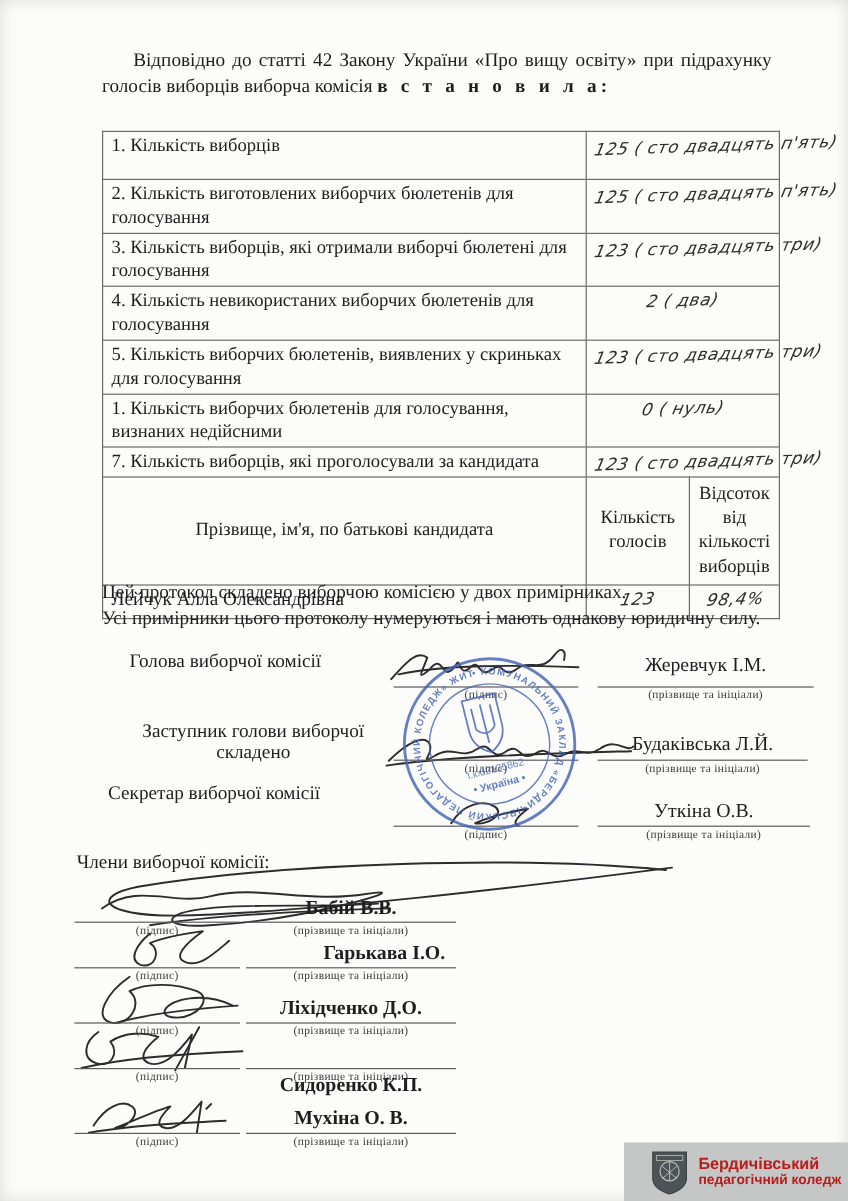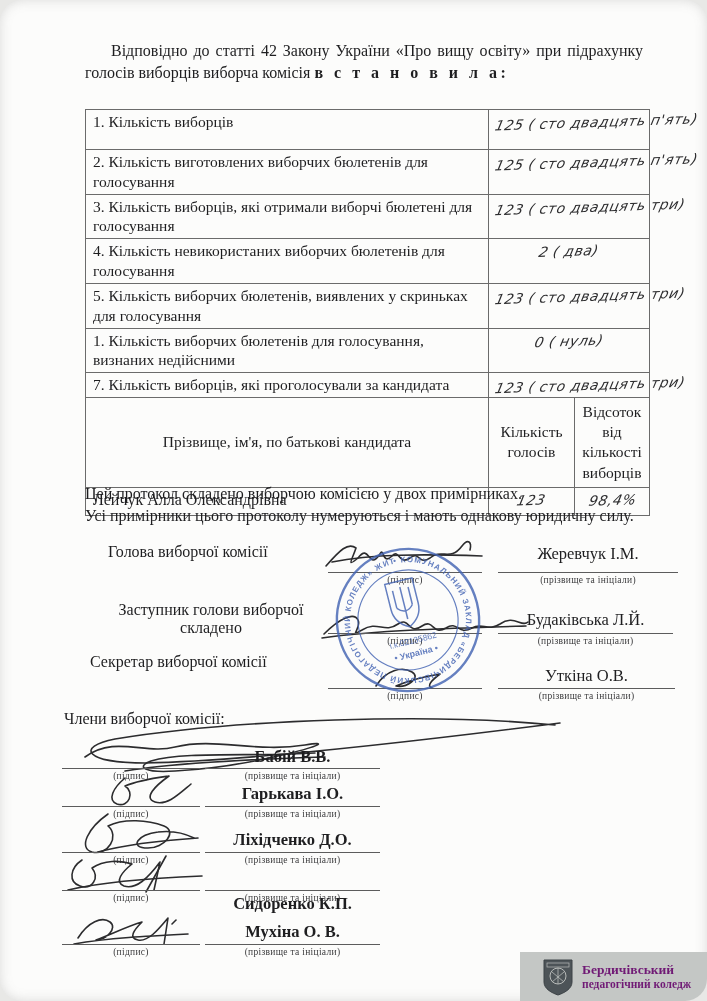--- a/index.html
+++ b/index.html
@@ -2,21 +2,20 @@
 <html><head>
 <meta charset="utf-8">
 <style>
   * { margin:0; padding:0; box-sizing:border-box; }
   html,body { background:#e8e8e6; }
   .page {
     position:relative; width:707px; height:1001px; margin:0 auto;
     background:#fcfcfb; overflow:hidden;
     font-family:"Liberation Serif", serif; color:#1e1e20;
     box-shadow: inset 0 0 12px rgba(120,120,120,.25);
-    border-radius: 22px;
   }
   
   .intro {
     position:absolute; left:85px; top:40px; width:558px;
     font-size:16px; line-height:1.38; text-align:justify; text-indent:26px;
   }
   .intro b { letter-spacing:3.5px; }
   
   table.counts {
     position:absolute; left:85px; top:109px; width:564px;
@@ -47,21 +46,21 @@
   svg.sig { position:absolute; overflow:visible; }
   svg.sig path { fill:none; stroke:#2c2c2e; stroke-width:1.6; stroke-linecap:round; stroke-linejoin:round; }
   
   .stamp { position:absolute; left:328px; top:540px; width:160px; height:160px;
            opacity:.82; transform:rotate(-14deg); pointer-events:none; }
   
   .badge {
     position:absolute; right:0; bottom:0; width:187px; height:49px;
     background:#c4c7c5; display:flex; align-items:center; gap:8px; padding-left:22px;
   }
-  .badge-text { line-height:1.15; color:#701a75; font-family:Liberation Serif, serif; }
+  .badge-text { line-height:1.15; color:#b91c1c; font-family:Liberation Sans, sans-serif; }
   .badge-line1 { font-weight:bold; font-size:13.5px; }
   .badge-line2 { font-weight:bold; font-size:11.5px; }
 </style>
 </head>
 <body>
 
 <div class="page">
 
   <p class="intro"><span>Відповідно до статті 42 Закону України «Про вищу освіту» при підрахунку голосів виборців виборча комісія </span><b>в с т а н о в и л а:</b></p>
 
@@ -184,21 +183,21 @@
   <div class="sig-label" style="left:62px; top:771px; width:138px;">(підпис)</div>
   <div class="mem-name" style="left:205px; top:747px; width:175px;">Бабій В.В.</div>
   <div class="sig-line" style="left:205px; top:768px; width:175px;"></div>
   <div class="sig-label" style="left:205px; top:771px; width:175px;">(прізвище та ініціали)</div>
 
   <svg class="sig" style="left:95px; top:770px;" width="110" height="42">
     <path d="M30,8 C18,18 12,30 22,34 C34,38 40,22 30,16 C44,10 60,8 74,6 C60,16 48,28 60,32 C72,36 84,24 96,14"></path>
   </svg>
   <div class="sig-line" style="left:62px; top:806px; width:138px;"></div>
   <div class="sig-label" style="left:62px; top:809px; width:138px;">(підпис)</div>
-  <div class="mem-name" style="left:205px; top:784px; width:175px;">Гарькава І.О.</div>
+  <div class="mem-name" style="left:196px; top:784px; width:175px;text-align:right;">Гарькава І.О.</div>
   <div class="sig-line" style="left:205px; top:806px; width:175px;"></div>
   <div class="sig-label" style="left:205px; top:809px; width:175px;">(прізвище та ініціали)</div>
 
   <svg class="sig" style="left:68px; top:808px;" width="135" height="52">
     <path d="M40,6 C20,20 10,40 24,44 C40,48 52,28 40,18 C56,10 80,12 96,18 C110,24 96,40 80,40 C60,40 70,26 90,24 C106,22 118,26 126,30"></path>
     <path d="M30,44 C60,36 100,32 130,30"></path>
   </svg>
   <div class="sig-line" style="left:62px; top:852px; width:138px;"></div>
   <div class="sig-label" style="left:62px; top:855px; width:138px;">(підпис)</div>
   <div class="mem-name" style="left:205px; top:830px; width:175px;">Ліхідченко Д.О.</div>

